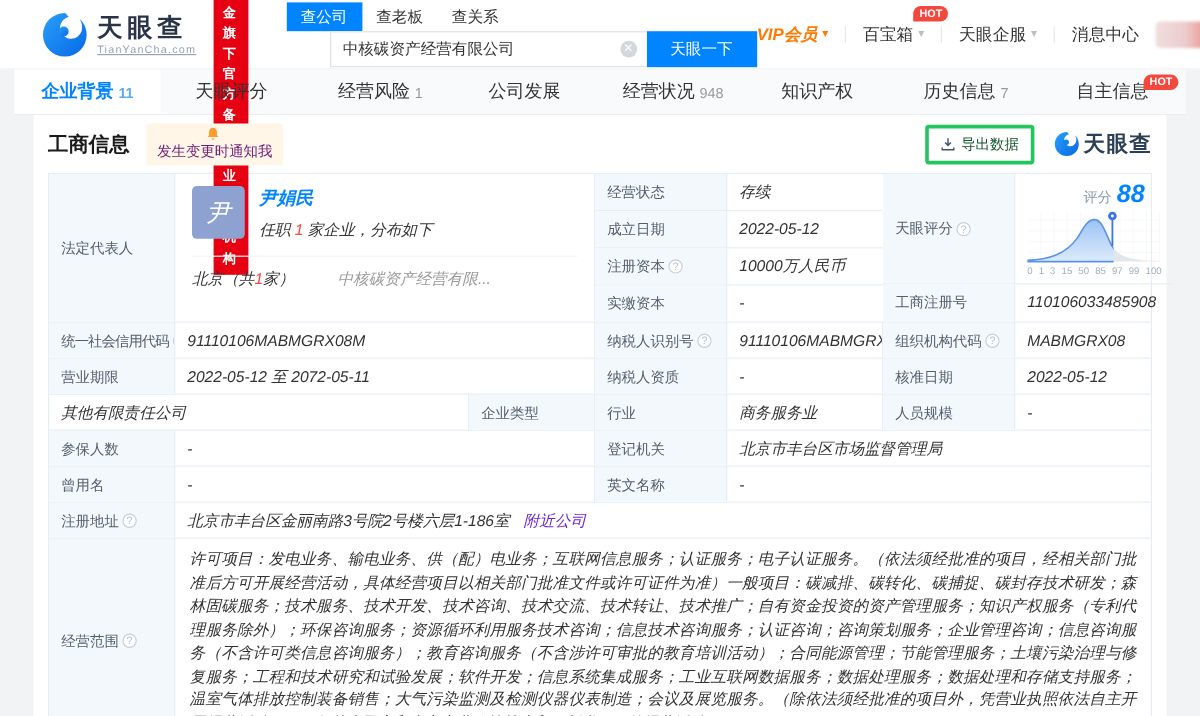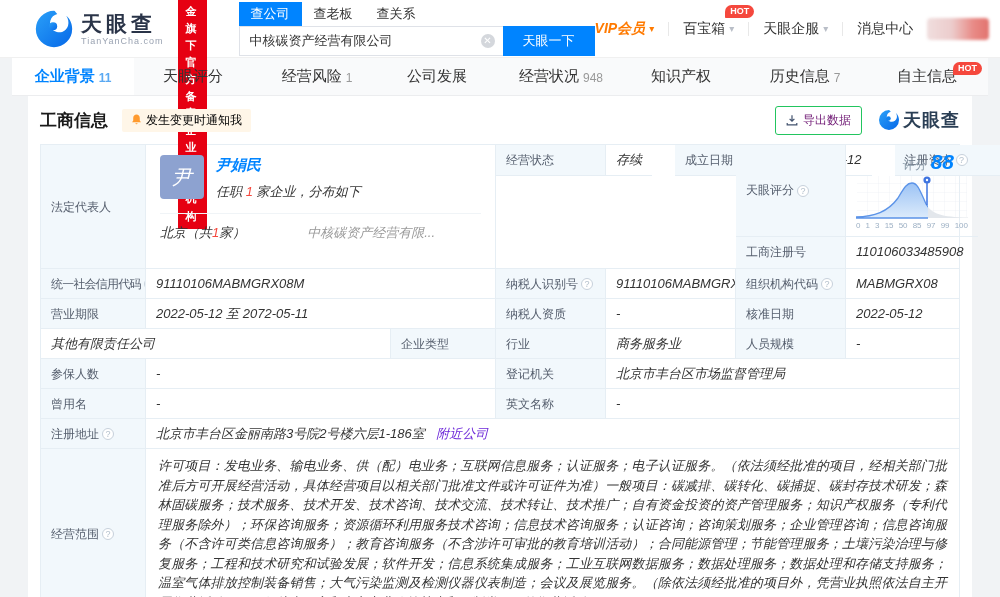--- a/index.html
+++ b/index.html
@@ -5,27 +5,27 @@
   * { margin:0; padding:0; box-sizing:border-box; }
   html,body { width:1000px; height:597px; }
   body { font-family:"Liberation Sans","DejaVu Sans",sans-serif; background:#f1f3f5; color:#333; overflow:hidden; }
 
   
   .header { height:58px; background:#fff; display:flex; align-items:center; padding-left:34px; border-bottom:1px solid #f0f0f0; }
   .logo { display:flex; align-items:center; }
   .logo-icon { width:40px; height:40px; }
   .logo-txt { margin-left:7px; }
   .logo-name { font-size:21px; font-weight:bold; color:#2a3448; letter-spacing:4px; line-height:24px; }
-  .logo-sub { font-size:9px; color:#9aa3b2; letter-spacing:1px; }
+  .logo-sub { font-size:9px; color:#9aa3b2; letter-spacing:1px;text-decoration:underline; }
   .gov-badge { margin-left:14px; background:#e60012; color:#fff; font-size:11px; font-weight:bold; padding:4px 8px; line-height:1.55; letter-spacing:2px; }
   .search-area { margin-left:32px; }
   .search-tabs { display:flex; font-size:13px; }
   .search-tab { padding:3px 12px; color:#333; cursor:pointer; }
   .search-tab.active { background:#0084ff; color:#fff; }
-  .search-row { display:flex; }
+  .search-row { display:flex;margin-left:36px; }
   .search-box { position:relative; }
   .search-input { width:264px; height:30px; border:1px solid #dfe2e8; border-right:none; padding:0 28px 0 10px; font-size:13px; color:#333; outline:none; }
   .clear-icon { position:absolute; right:8px; top:8px; width:14px; height:14px; border-radius:50%; background:#d4d7dc; color:#fff; font-size:10px; line-height:14px; text-align:center; cursor:pointer; }
   .search-btn { width:92px; height:30px; background:#0084ff; color:#fff; border:none; font-size:13px; cursor:pointer; }
   .top-nav { margin-left:auto; display:flex; align-items:center; padding-right:8px; }
   .nav-item { font-size:14px; color:#333; display:flex; align-items:center; position:relative; cursor:pointer; white-space:nowrap; }
   .nav-item .caret { font-size:10px; color:#b9bec7; margin-left:4px; }
   .nav-vip { color:#ff7a00; font-weight:bold; font-style:italic; }
   .nav-vip .caret { color:#ff7a00; }
   .nav-divider { width:1px; height:14px; background:#e8e8e8; margin:0 14px; }
@@ -37,24 +37,24 @@
   .tab { flex:1; display:flex; align-items:center; justify-content:center; font-size:15px; color:#333; cursor:pointer; position:relative; }
   .tab .cnt { font-size:12px; color:#999; margin-left:4px; margin-top:2px; }
   .tab.active { background:#fff; color:#0084ff; font-weight:bold; }
   .tab.active .cnt { color:#5aa9f2; }
   .tab .hot-badge { top:4px; right:6px; }
 
   
   .card { margin:0 28px; background:#fff; padding:0 12px 16px 12px; min-height:460px; }
   .section-head { height:48px; display:flex; align-items:center; }
   .section-title { font-size:17px; font-weight:bold; color:#1a1a1a; }
-  .notify-tag { margin-left:14px; background:#fff6e8; color:#000000; font-size:12px; padding:3px 9px; border-radius:2px; display:flex; align-items:center; cursor:pointer; }
+  .notify-tag { margin-left:14px; background:#fff6e8; color:#701a75; font-size:12px; padding:3px 9px; border-radius:2px; display:flex; align-items:center; cursor:pointer;flex-direction:column; }
   .notify-tag svg { margin-right:4px; }
   .head-right { margin-left:auto; display:flex; align-items:center; }
-  .export-btn { border:1px solid #22c55e; border-radius:3px; background:#fff; font-size:12px; color:#701a75; padding:5px 10px; display:flex; align-items:center; cursor:pointer; }
+  .export-btn { border:3px solid #22c55e; border-radius:3px; background:#fff; font-size:12px; color:#14532d; padding:5px 10px; display:flex; align-items:center; cursor:pointer; }
   .export-btn svg { margin-right:5px; }
   .wm-logo { display:flex; align-items:center; margin-left:16px; }
   .wm-logo .logo-icon { width:22px; height:22px; }
   .wm-name { font-size:18px; font-weight:bold; color:#2b3f55; margin-left:3px; letter-spacing:1px; }
 
   
   .biz-table { border:1px solid #e6eef4; font-size:13px; }
   .trow { display:flex; border-bottom:1px solid #e6eef4; }
   .trow:last-child { border-bottom:none; }
   .tcell { padding:0 10px; line-height:30px; border-right:1px solid #e6eef4; overflow:hidden; white-space:nowrap; }
@@ -77,22 +77,22 @@
   .row1 { height:124px; }
   .row1 .tall { height:100%; }
   .legal-cell { padding:10px 14px; line-height:normal; white-space:normal; }
   .rep-top { display:flex; }
   .avatar { width:44px; height:44px; border-radius:4px; background:#8da2d0; color:#fff; font-size:20px; display:flex; align-items:center; justify-content:center; flex:none; }
   .rep-info { margin-left:12px; padding-top:1px; }
   .rep-name { color:#0084ff; font-size:15px; font-weight:bold; cursor:pointer; }
   .rep-sub { font-size:13px; color:#333; margin-top:8px; }
   .rep-bottom { display:flex; margin-top:12px; padding-top:10px; border-top:1px solid #f0f4f7; font-size:13px; }
   .rep-region { color:#333; cursor:pointer; }
-  .rep-company { color:#999; margin-left:62px; cursor:pointer; }
-  .mid-stack { width:240px; flex:none; display:flex; flex-direction:row;gap:23px; }
+  .rep-company { color:#999; margin-left:36px; cursor:pointer; }
+  .mid-stack { width:240px; flex:none; display:flex; flex-direction:column; }
   .mid-stack .srow { display:flex; height:31px; border-bottom:1px solid #e6eef4; }
   .mid-stack .srow:last-child { border-bottom:none; }
   .srow .tcell { line-height:30px; }
   .right-stack { flex:1; display:flex; flex-direction:column; }
   .right-stack .srow { display:flex; border-bottom:1px solid #e6eef4; }
   .right-stack .srow:last-child { border-bottom:none; }
   .score-row { height:92px; }
   .score-row .lab { display:flex; align-items:center; height:100%; line-height:normal; }
   .score-cell { flex:1; border-right:none; padding:5px 10px 2px 10px; line-height:normal; display:flex; flex-direction:column; align-items:center; }
   .score-top { font-size:12px; color:#8a9aa8; align-self:flex-end; margin-right:14px; }

